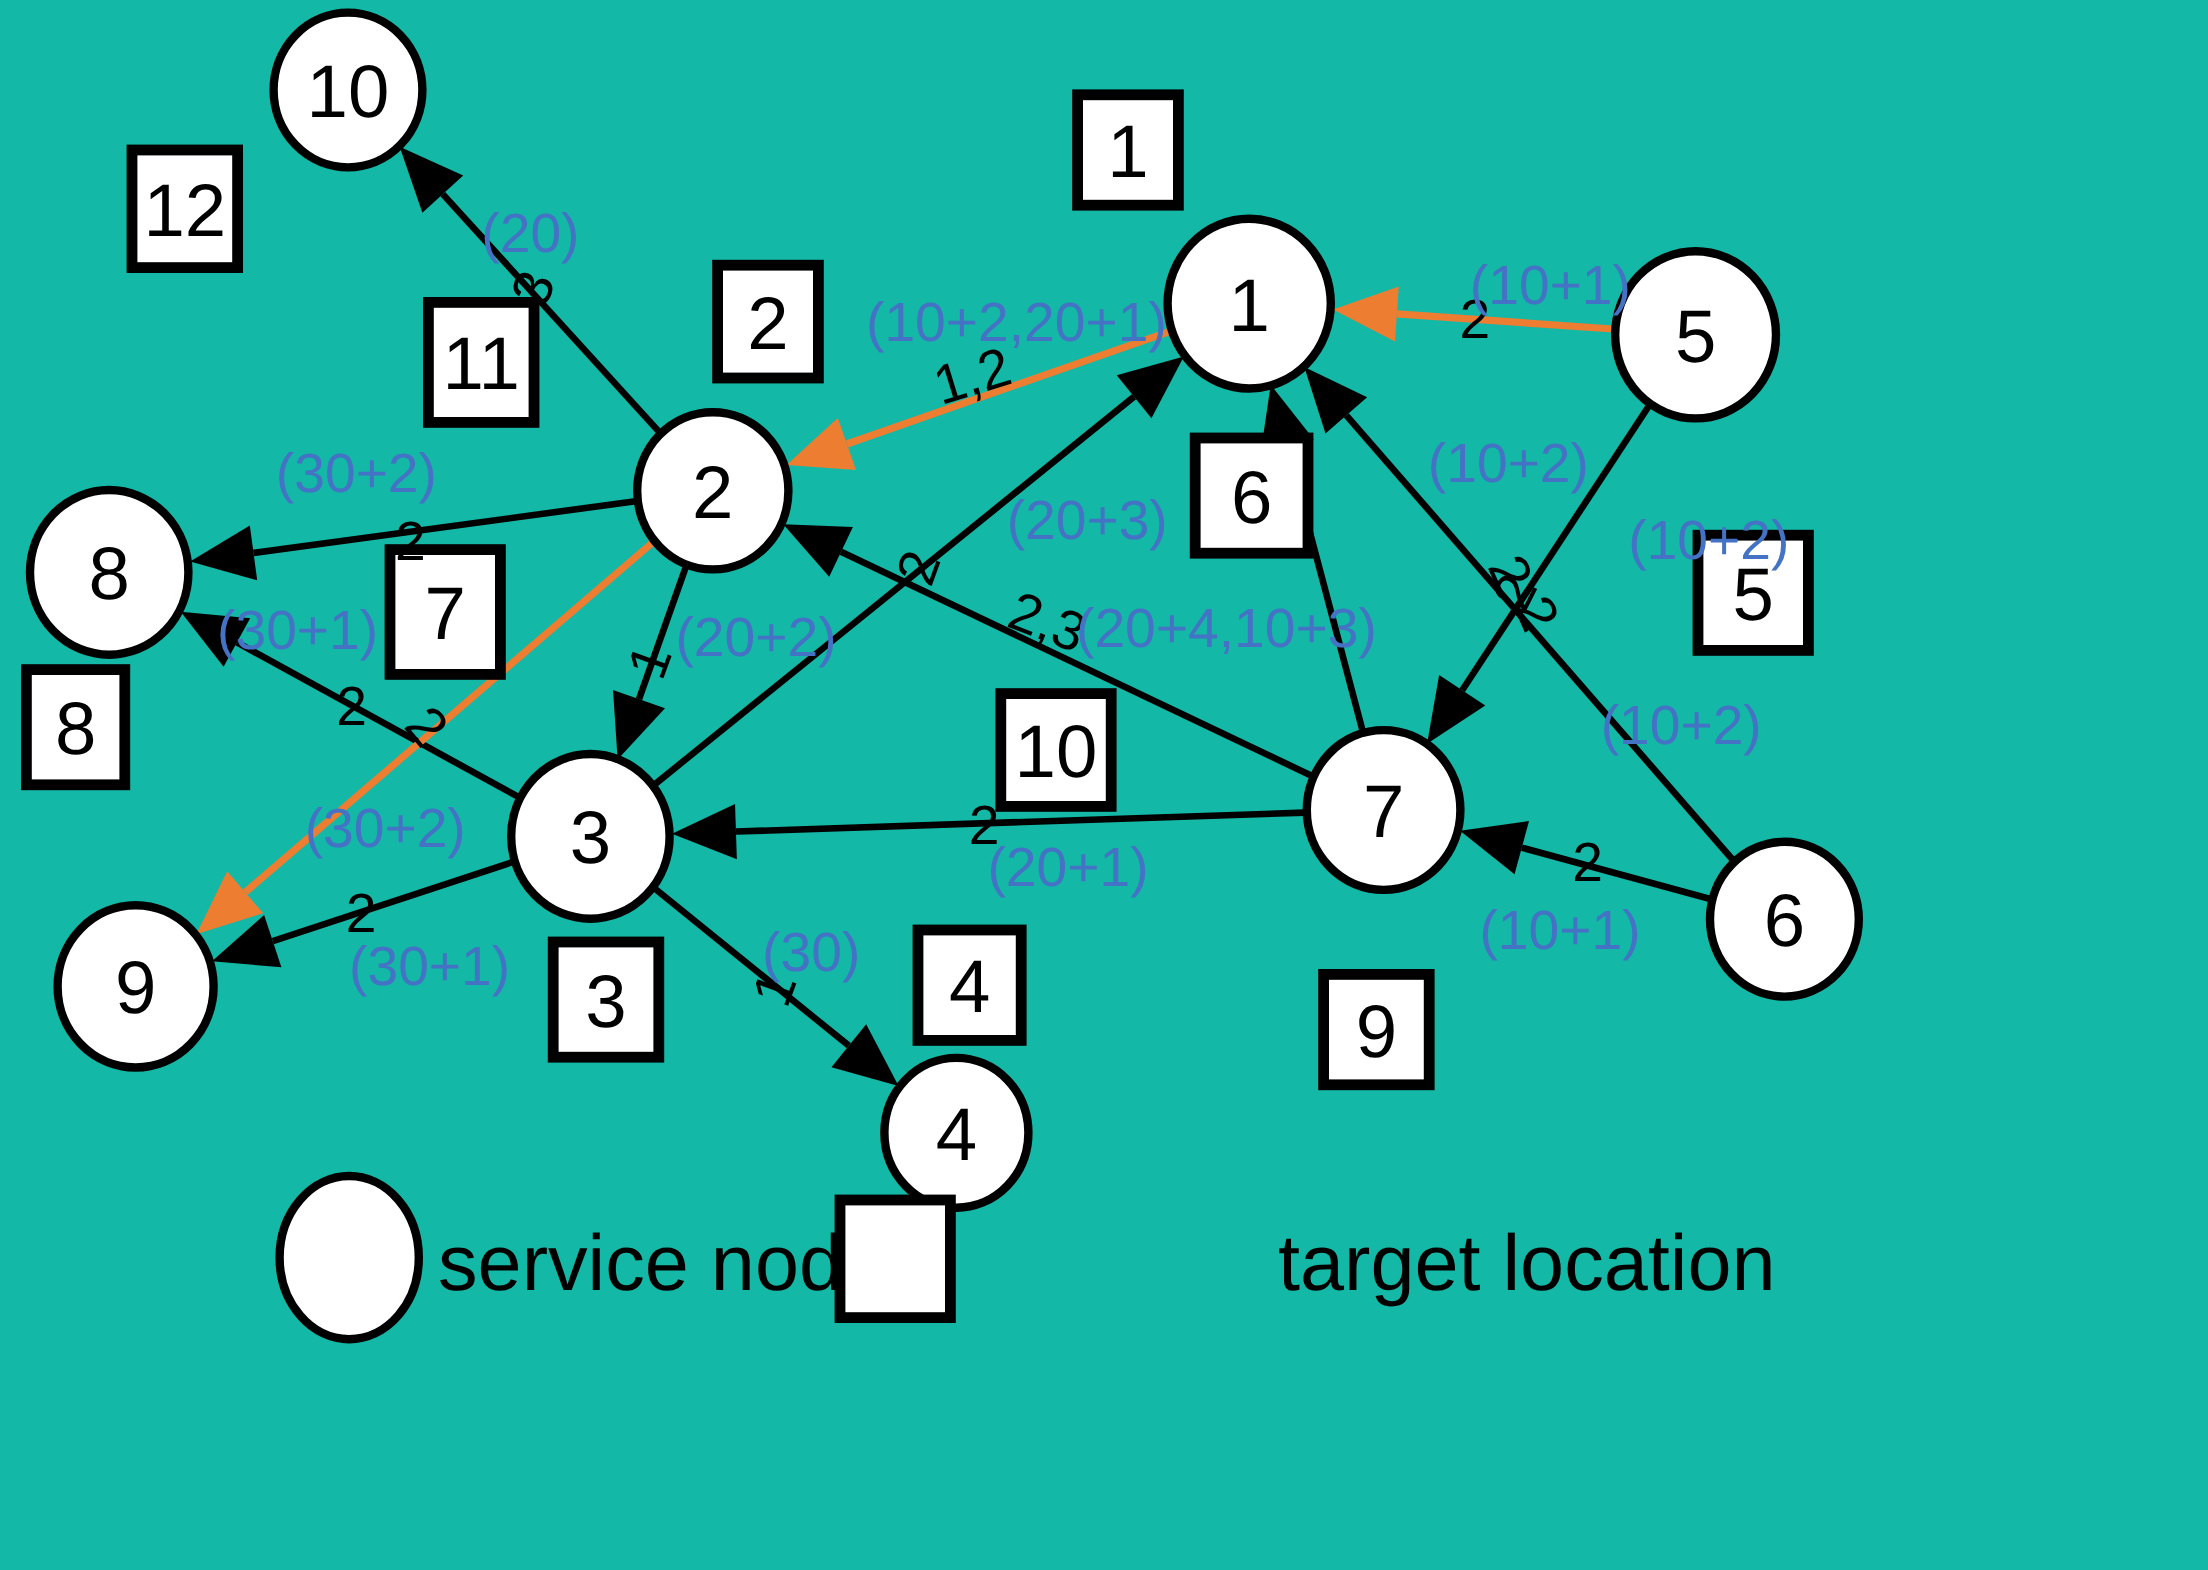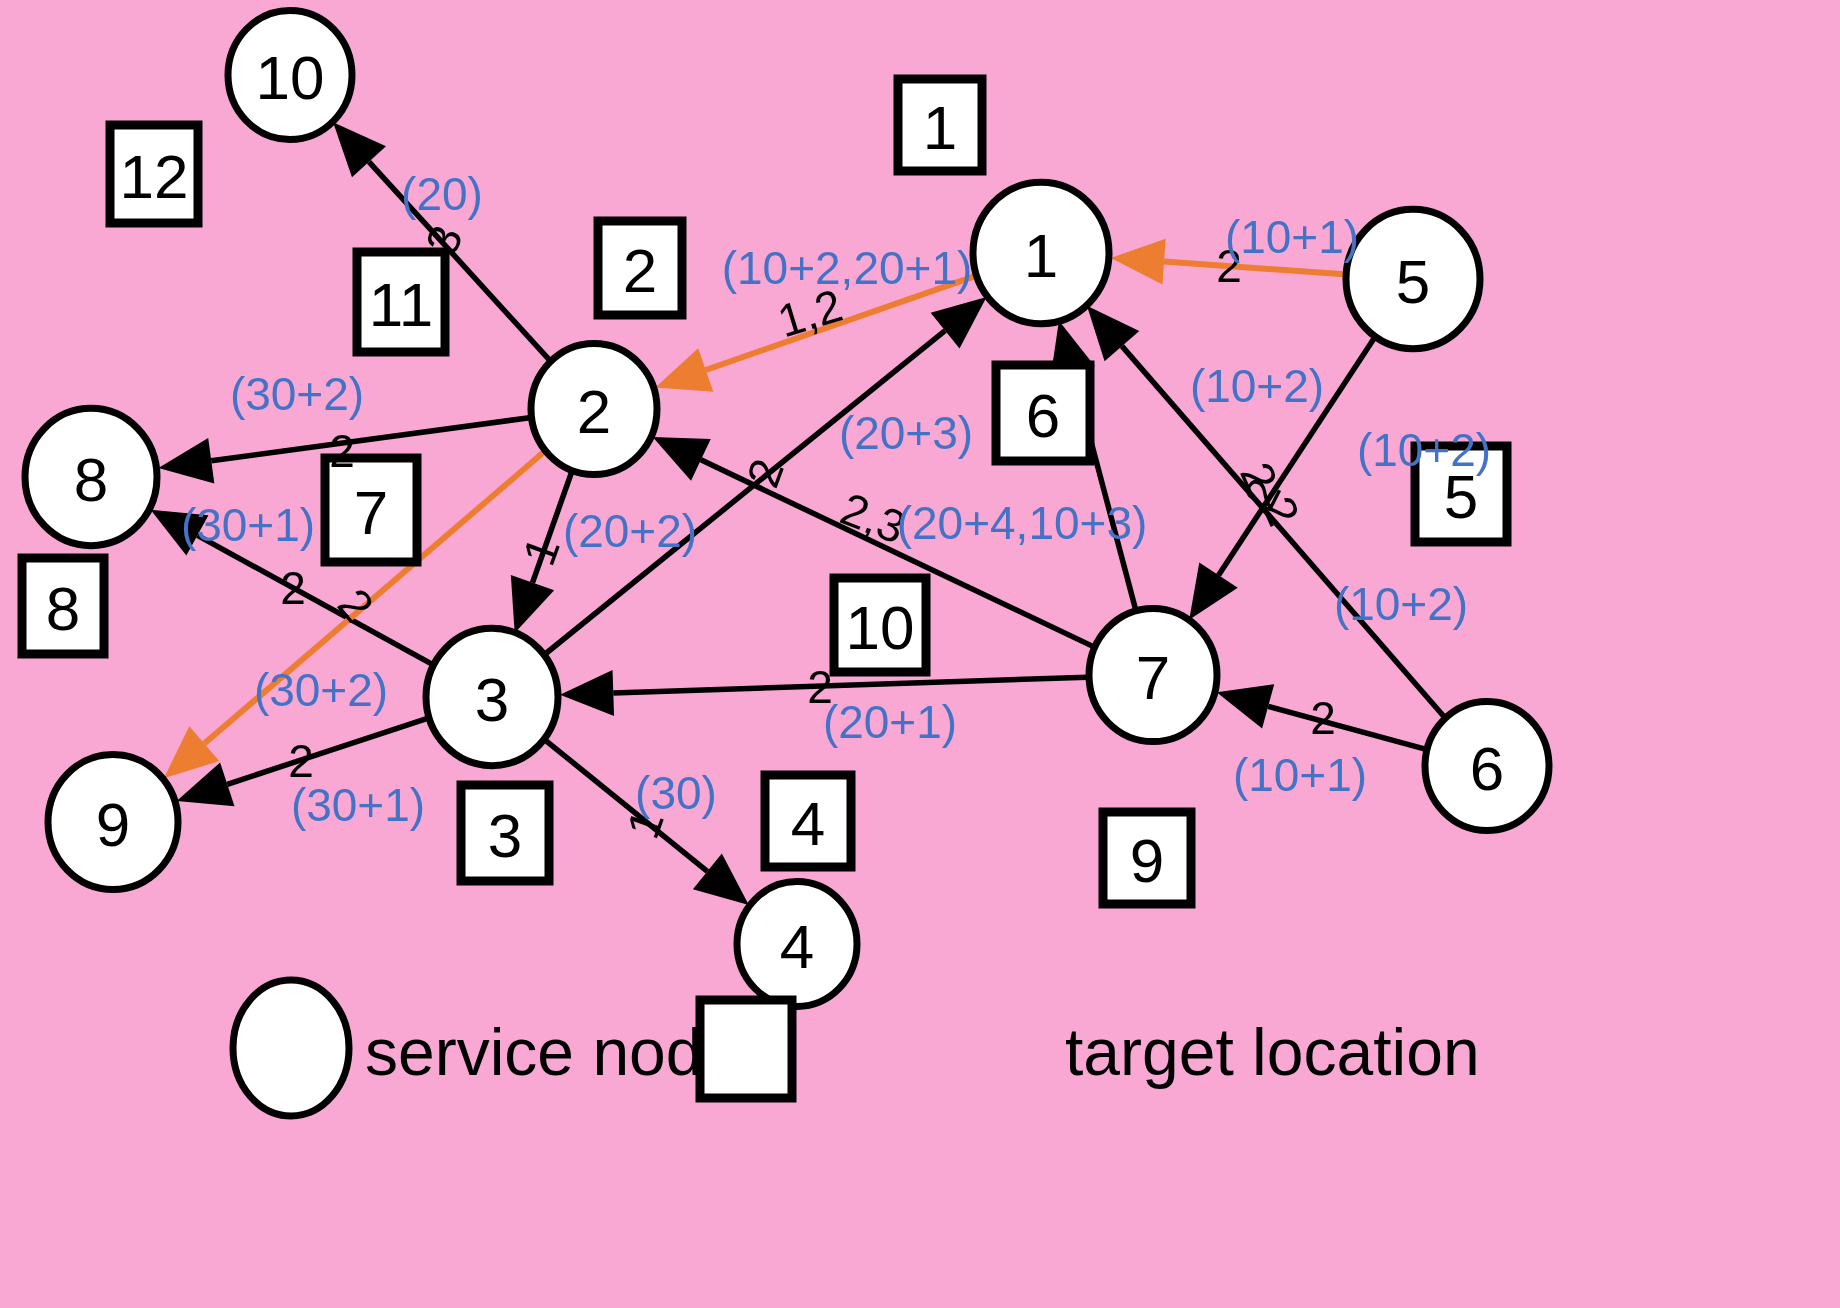--- a/index.html
+++ b/index.html
@@ -4,21 +4,21 @@
 <style>
   html, body {
     margin: 0;
     padding: 0;
     background: #ffffff;
   }
   #canvas {
     position: relative;
     width: 1840px;
     height: 1308px;
-    background: #f9a8d4;
+    background: #14b8a6;
     font-family: "Liberation Sans", sans-serif;
     overflow: hidden;
   }
   svg.graph {
     position: absolute;
     left: 0; top: 0;
     width: 1840px;
     height: 1308px;
   }
   .node-circle {

